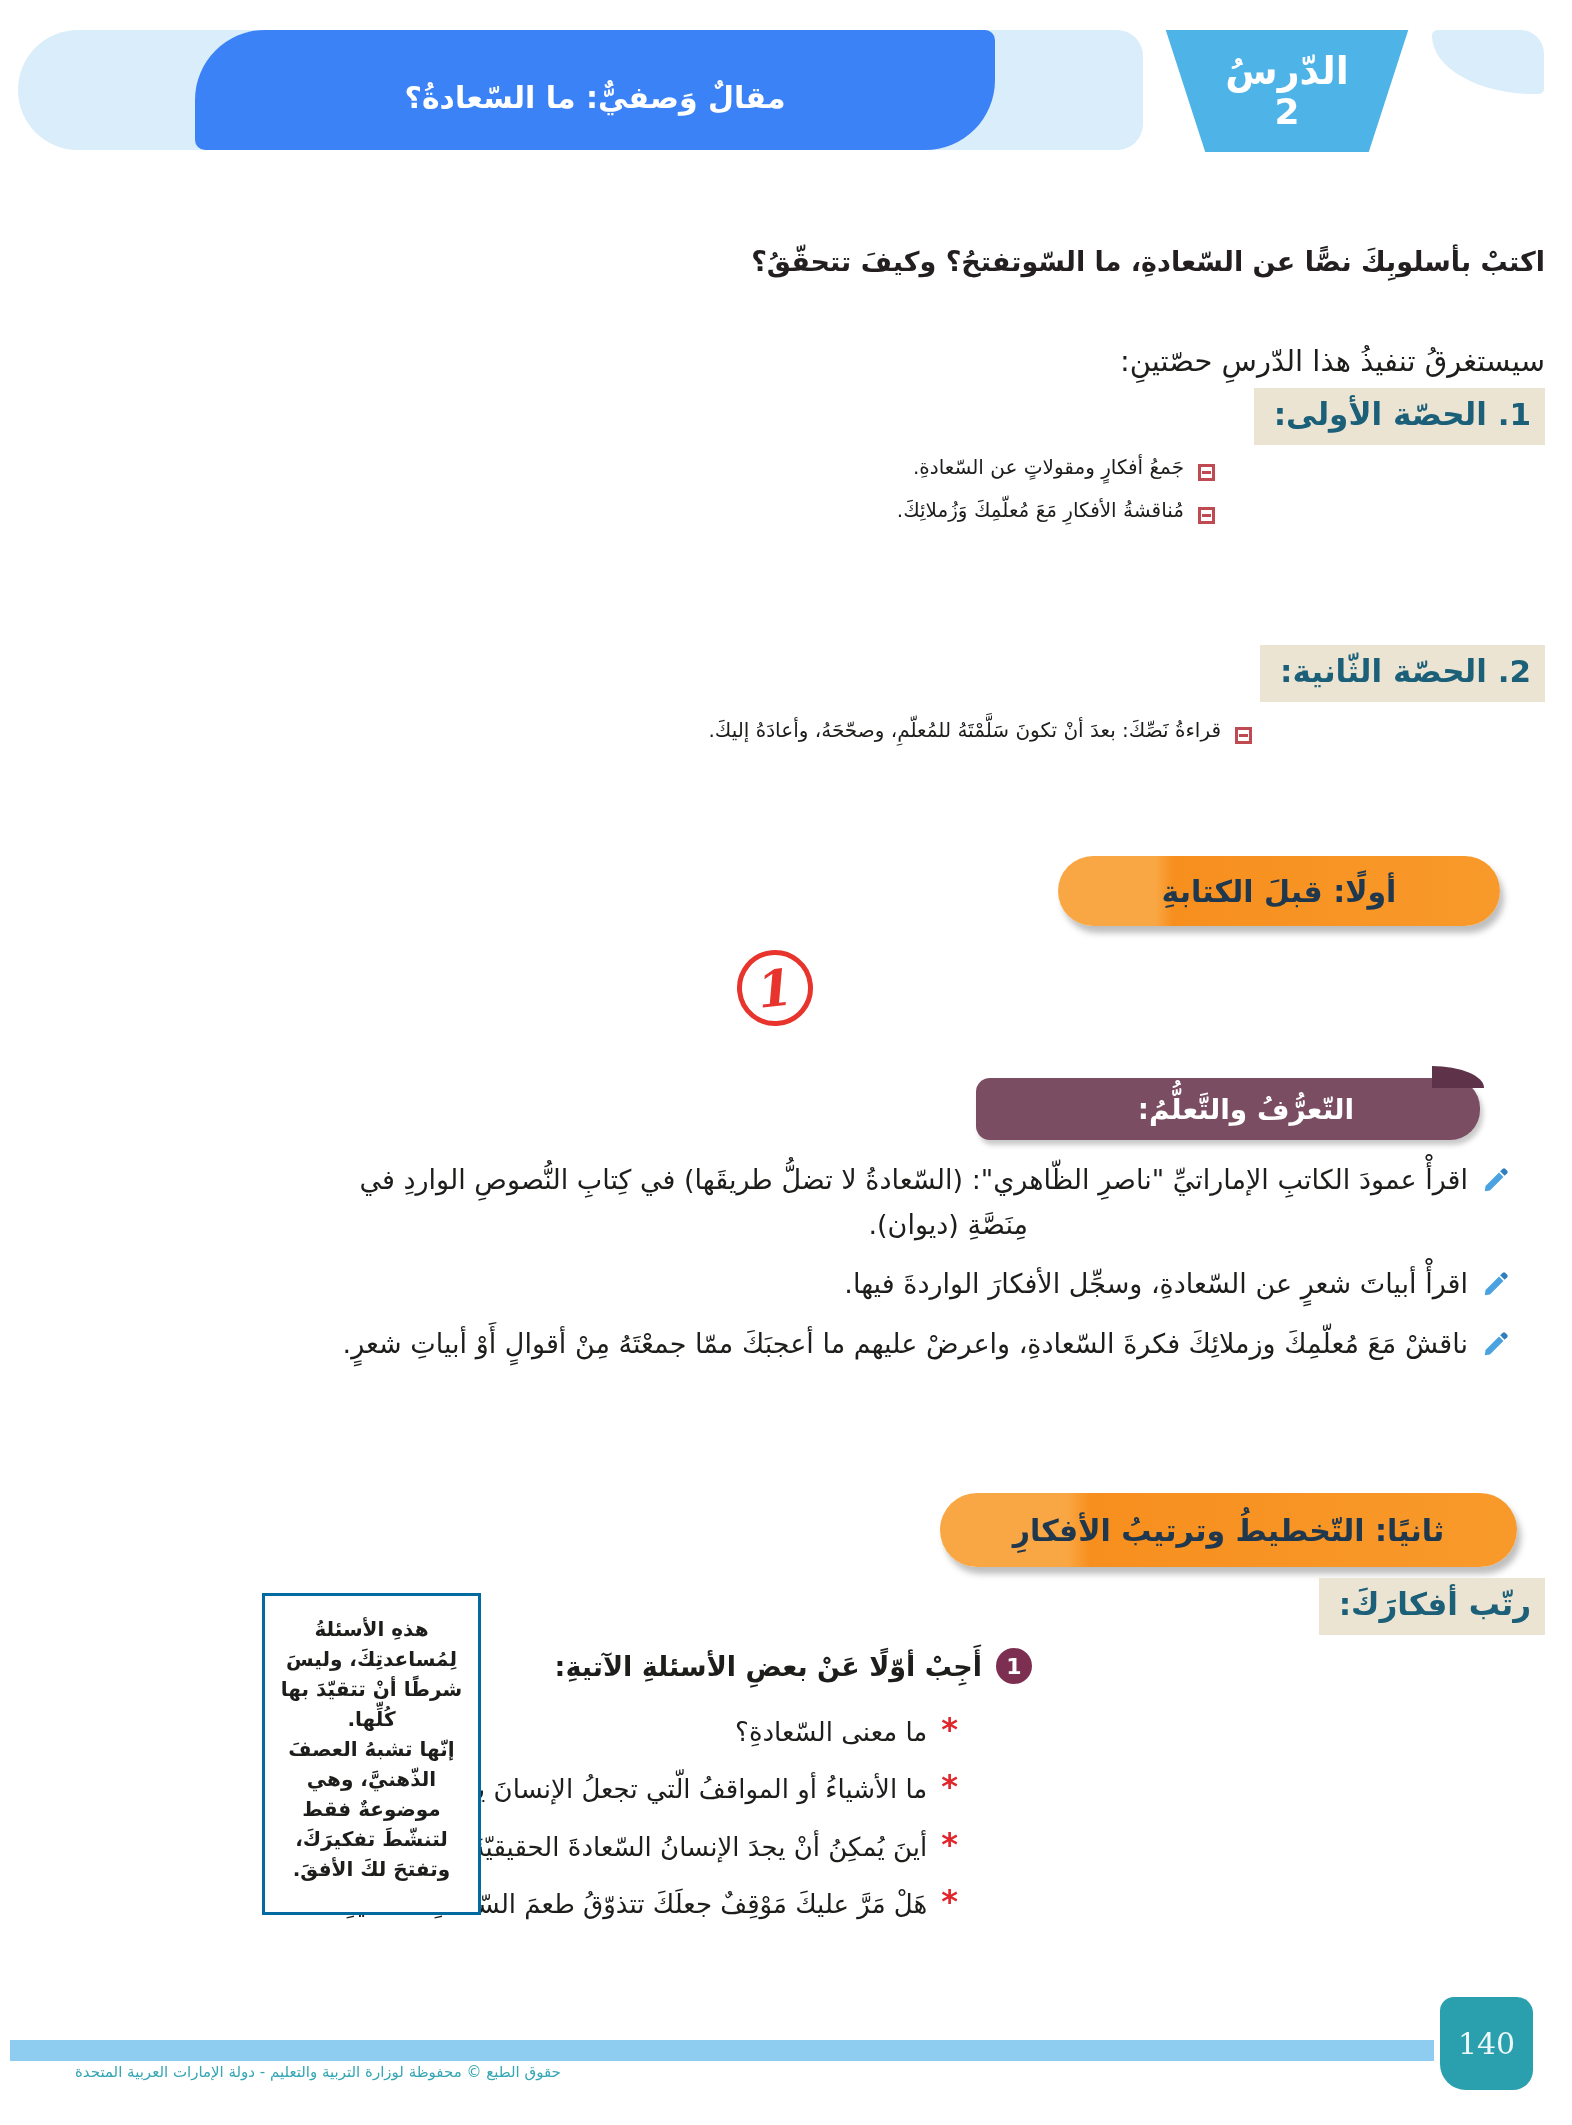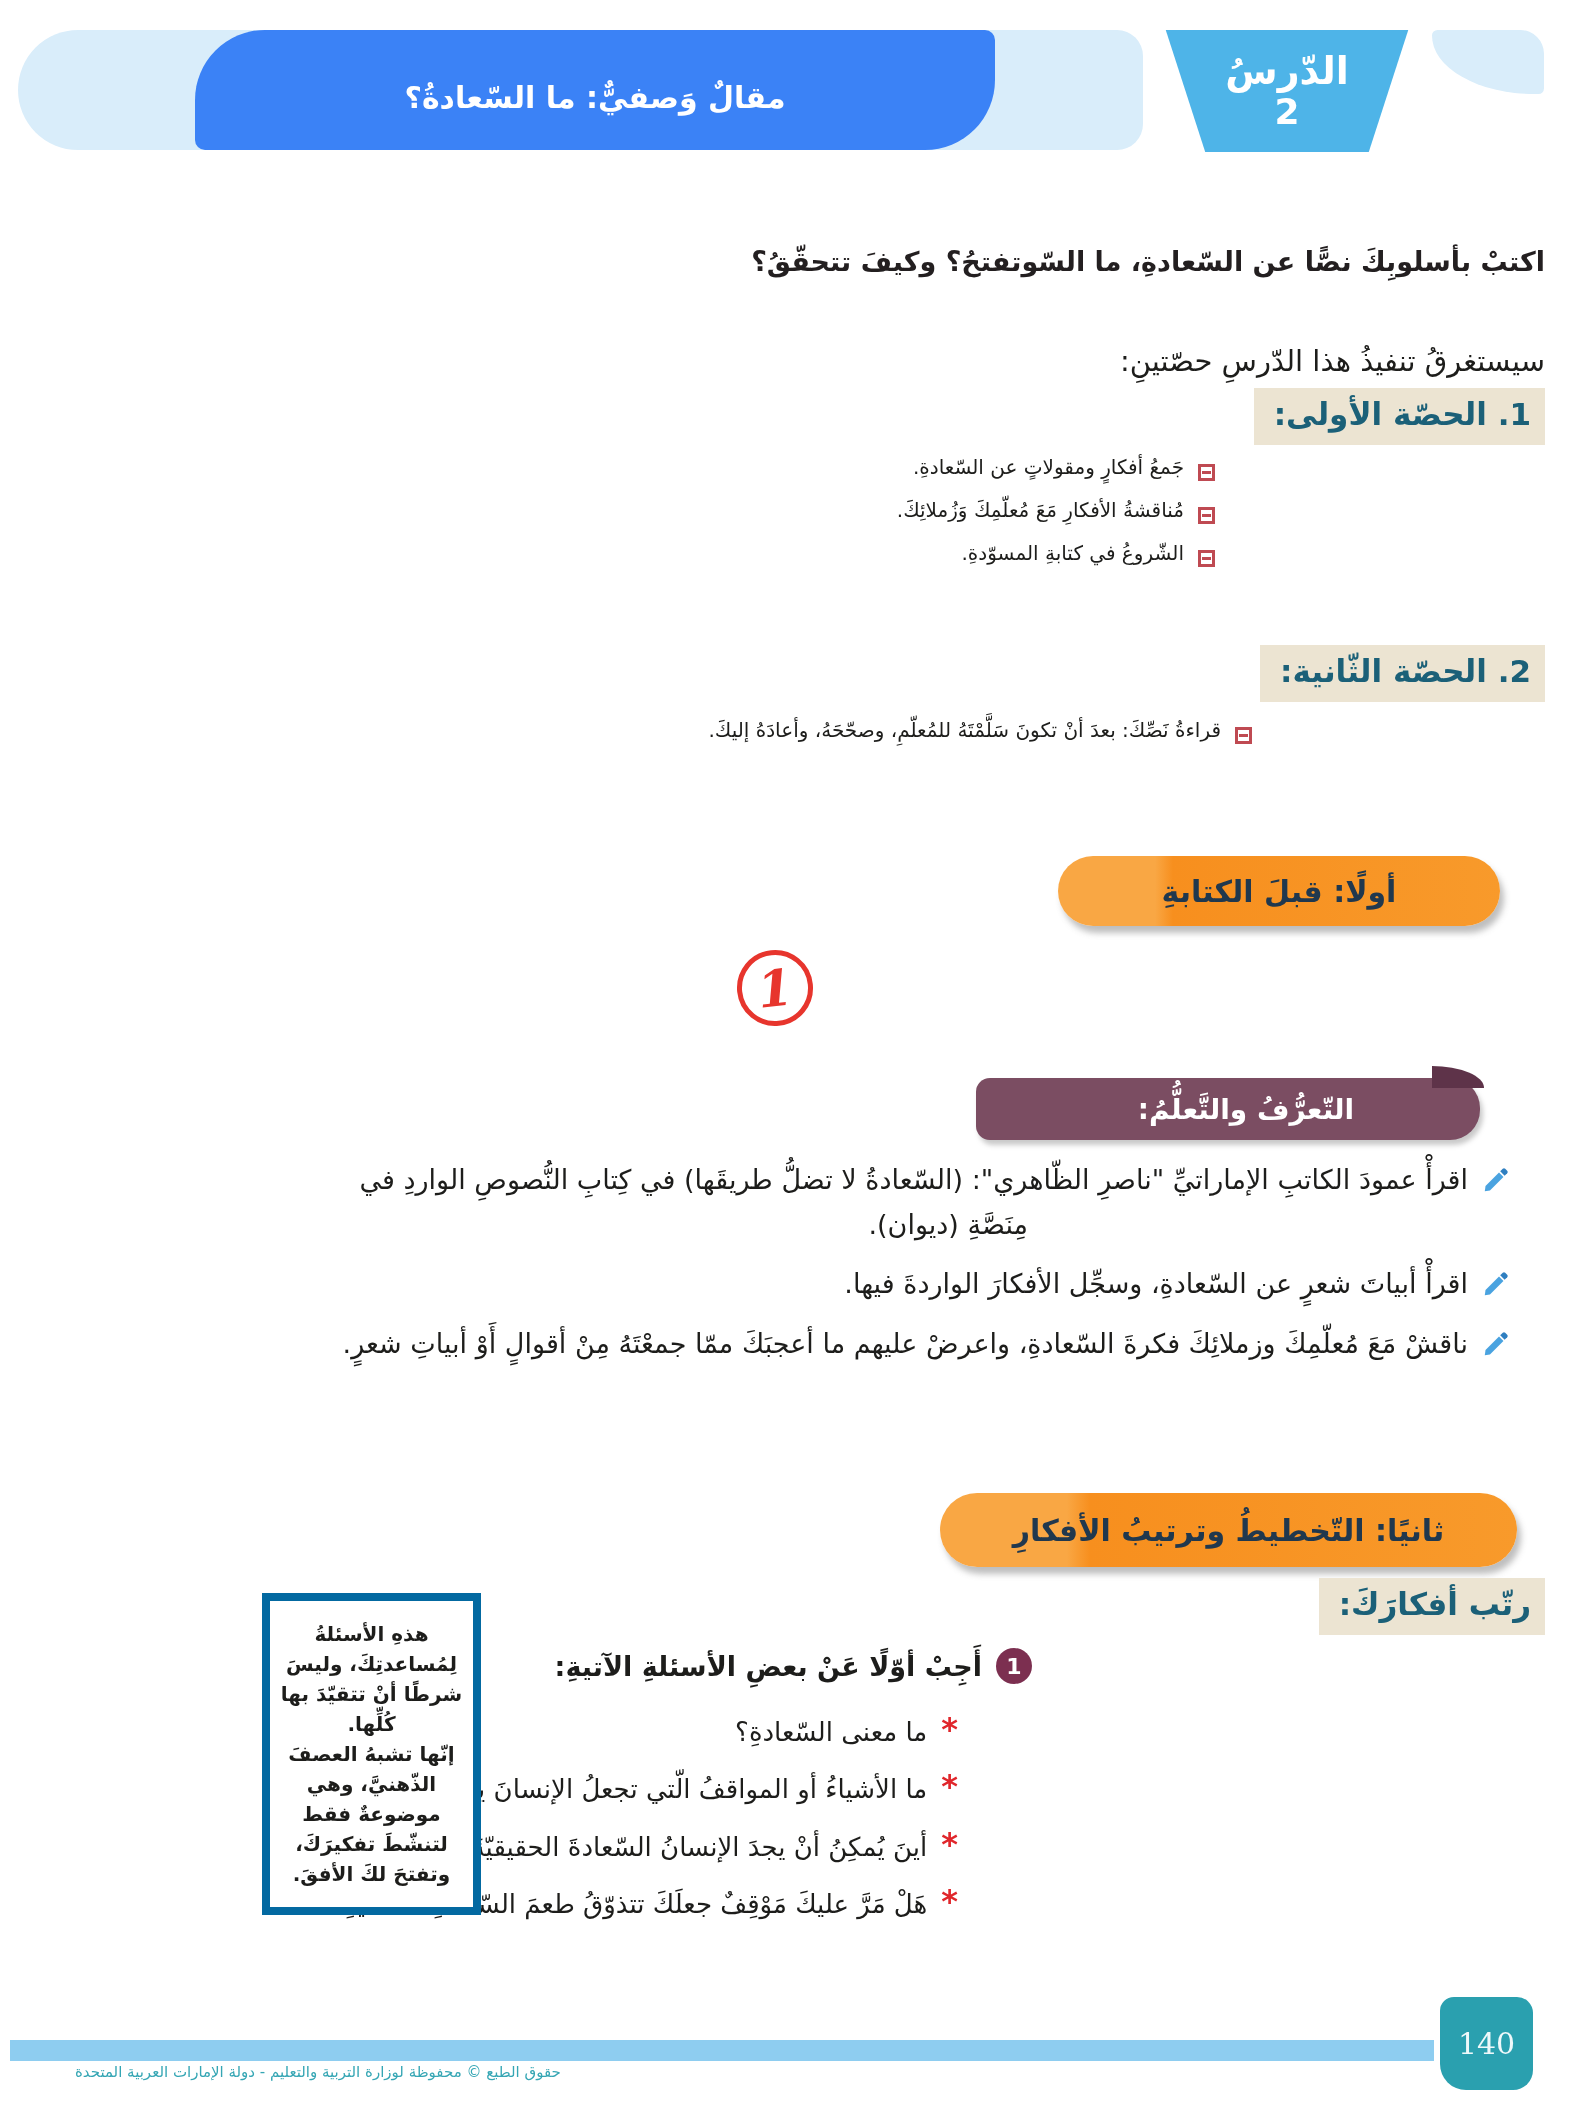--- a/index.html
+++ b/index.html
@@ -66,21 +66,21 @@
     font-size:27px;font-weight:bold;}
   .num-circle{flex:0 0 auto;width:36px;height:36px;border-radius:50%;background:#7c2f50;
     color:#fff;display:flex;align-items:center;justify-content:center;
     font-size:22px;font-weight:bold;font-style:normal;}
   .q-list{position:absolute;right:614px;top:1712px;list-style:none;margin:0;padding:0;
     font-size:26px;width:900px;}
   .q-list li{display:flex;align-items:flex-start;gap:14px;margin-bottom:17px;line-height:1.55;}
   .star{flex:0 0 auto;color:#e0262b;font-size:32px;line-height:1.1;font-weight:bold;}
   
   .side-box{position:absolute;left:262px;top:1593px;width:219px;height:322px;box-sizing:border-box;
-    border:8px solid #0369a1;background:#fff;padding:18px 6px;
+    border:3px solid #0369a1;background:#fff;padding:18px 6px;
     font-size:20px;font-weight:bold;line-height:1.5;text-align:center;white-space:pre-line;}
   
   .footer-line{position:absolute;left:10px;top:2040px;width:1424px;height:21px;background:#8ecdf0;}
   .page-badge{position:absolute;left:1440px;top:1997px;width:93px;height:93px;
     background:#2aa0af;border-radius:14px 16px 20px 26px;
     display:flex;align-items:center;justify-content:center;
     color:#eef8fa;font-size:30px;font-family:"DejaVu Serif",serif;}
   .footer-text{position:absolute;left:75px;top:2063px;font-size:15px;color:#35a6b4;direction:rtl;}
 </style>
 </head>
@@ -103,24 +103,20 @@
 
   <div class="beige-heading h-s1">1. الحصّة الأولى:</div>
   <ul class="plain-list s1-list">
     <li>
       <span class="sq-icon"></span>
       <span>جَمعُ أفكارٍ ومقولاتٍ عن السّعادةِ.</span>
     </li>
     <li>
       <span class="sq-icon"></span>
       <span>مُناقشةُ الأفكارِ مَعَ مُعلّمِكَ وَزُملائِكَ.</span>
-    </li>
-    <li>
-      <span class="sq-icon"></span>
-      <span>الشّروعُ في كتابةِ المسوّدةِ.</span>
     </li>
   </ul>
 
   <div class="beige-heading h-s2">2. الحصّة الثّانية:</div>
   <ul class="plain-list s2-list">
     <li>
       <span class="sq-icon"></span>
       <span>قراءةُ نَصِّكَ: بعدَ أنْ تكونَ سَلَّمْتَهُ للمُعلّمِ، وصحّحَهُ، وأعادَهُ إليكَ.</span>
     </li>
   </ul>

